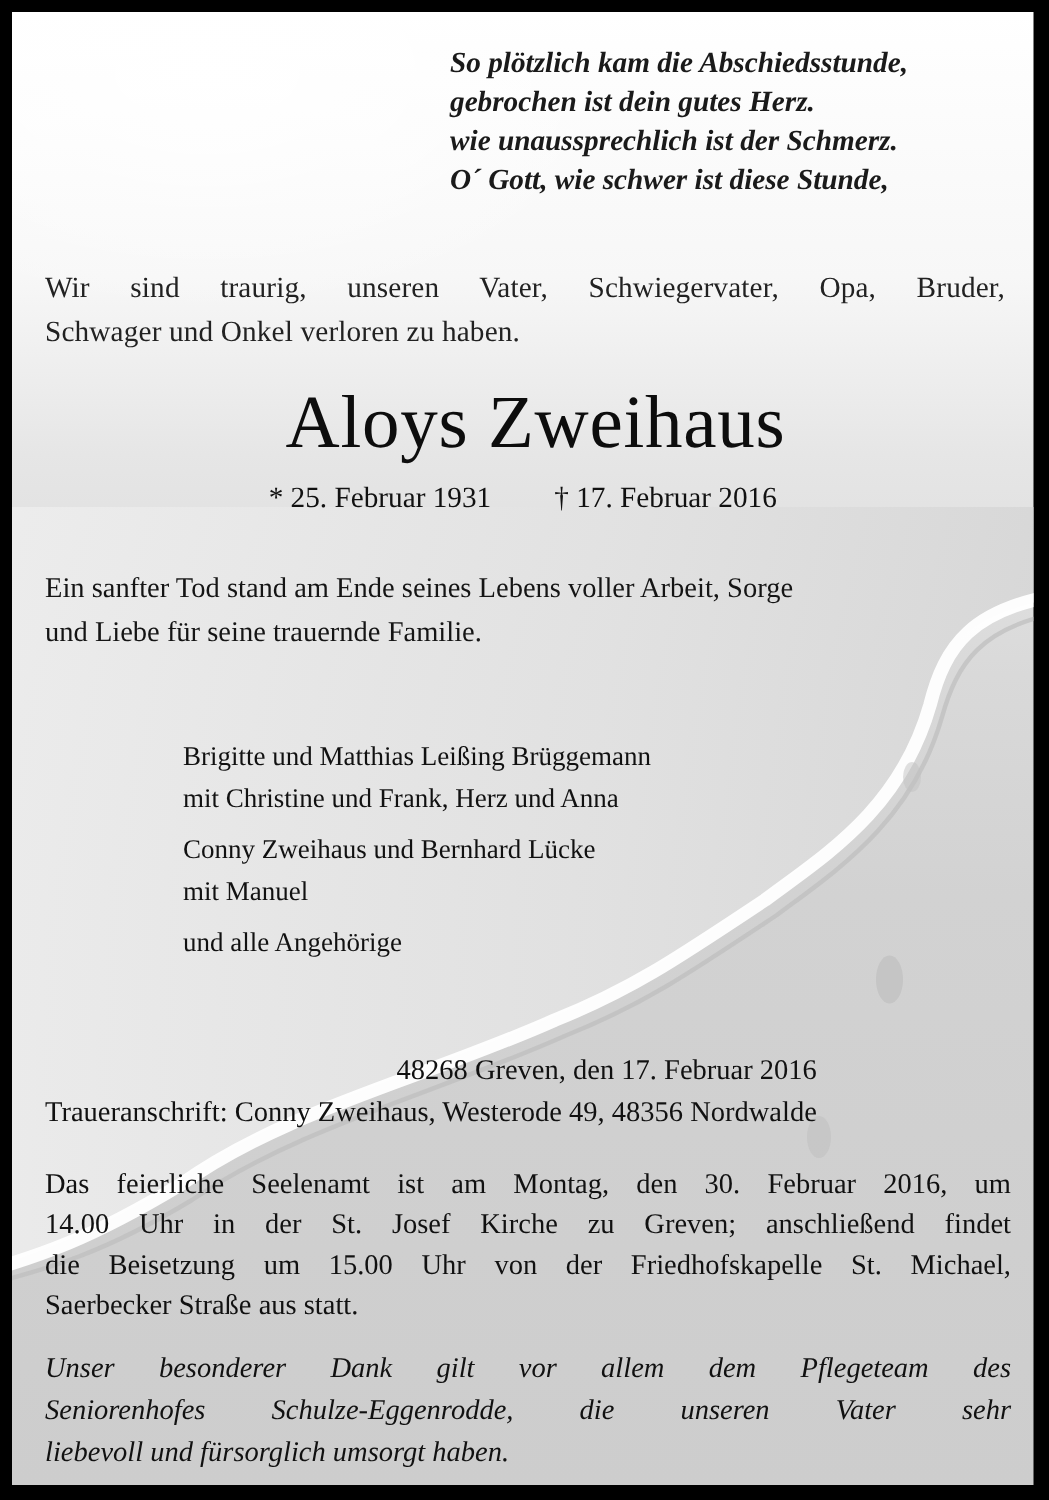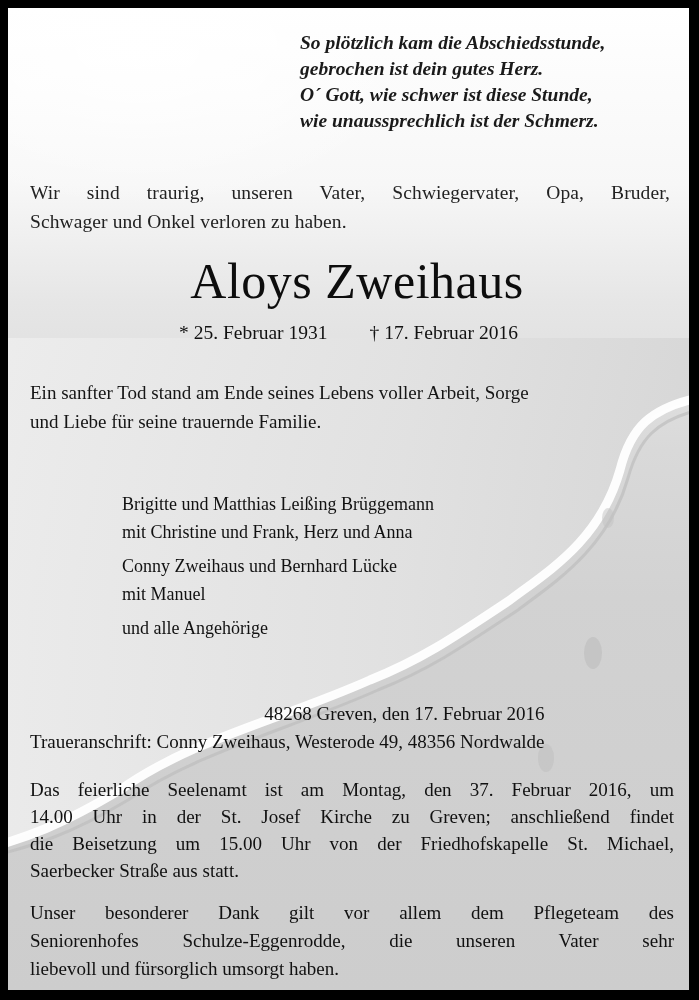--- a/index.html
+++ b/index.html
@@ -52,21 +52,21 @@
   .place {
     position: absolute; left: 22px; top: 692px;
     font-size: 19px; line-height: 28px; white-space: nowrap; text-align: right;
   }
   .service {
     position: absolute; left: 22px; top: 768px; width: 644px;
     font-size: 19px; line-height: 27px; text-align: justify;
   }
   .thanks {
     position: absolute; left: 22px; top: 891px; width: 644px;
-    font-size: 19px; line-height: 28px; text-align: justify;
+    font-size: 19px; line-height: 28px; text-align: justify; font-style: italic;
   }
   .ln { display: block; text-align: justify; text-align-last: justify; }
   .ln.last { text-align-last: left; }
 </style>
 </head>
 <body>
 
 <div class="card">
 
   <svg class="surf" viewBox="0 0 760 520" preserveAspectRatio="none">
@@ -81,22 +81,22 @@
     <path d="M760,58 C700,68 682,92 672,132 C652,202 602,232 562,262 C502,302 472,322 422,342 C332,382 242,402 172,452 C122,482 82,502 0,520" fill="none" stroke="#ffffff" stroke-width="9" stroke-linecap="round" opacity="0.95"></path>
     <path d="M760,70 C706,80 690,104 680,140 C660,210 610,242 570,272 C510,312 480,332 430,352 C340,392 250,414 180,462 C130,492 90,510 0,528" fill="none" stroke="#bdbdbd" stroke-width="3" opacity="0.7"></path>
     <ellipse cx="645" cy="315" rx="9" ry="16" fill="#bcbcbc" opacity="0.6"></ellipse>
     <ellipse cx="598" cy="420" rx="8" ry="14" fill="#bdbdbd" opacity="0.5"></ellipse>
     <ellipse cx="660" cy="180" rx="6" ry="10" fill="#c2c2c2" opacity="0.5"></ellipse>
   </svg>
 
   <div class="poem">
     <div>So plötzlich kam die Abschiedsstunde,</div>
     <div>gebrochen ist dein gutes Herz.</div>
+    <div>wie unaussprechlich ist der Schmerz.</div>
     <div>O´ Gott, wie schwer ist diese Stunde,</div>
-    <div>wie unaussprechlich ist der Schmerz.</div>
   </div>
 
   <div class="intro">
     <span class="ln w">Wir sind traurig, unseren Vater, Schwiegervater, Opa, Bruder,</span>
     <span class="ln last">Schwager und Onkel verloren zu haben.</span>
   </div>
 
   <div class="name">Aloys Zweihaus</div>
 
   <div class="dates"><span>*</span> <span>25. Februar 1931</span><span class="sep"></span><span>†</span> <span>17. Februar 2016</span></div>
@@ -119,21 +119,21 @@
       <div>und alle Angehörige</div>
     </div>
   </div>
 
   <div class="place">
     <div>48268 Greven, den 17. Februar 2016</div>
     <div>Traueranschrift: Conny Zweihaus, Westerode 49, 48356 Nordwalde</div>
   </div>
 
   <div class="service">
-    <span class="ln">Das feierliche Seelenamt ist am Montag, den 37. Februar 2016, um</span>
+    <span class="ln">Das feierliche Seelenamt ist am Montag, den 30. Februar 2016, um</span>
     <span class="ln">14.00 Uhr in der St. Josef Kirche zu Greven; anschließend findet</span>
     <span class="ln">die Beisetzung um 15.00 Uhr von der Friedhofskapelle St. Michael,</span>
     <span class="ln last">Saerbecker Straße aus statt.</span>
   </div>
 
   <div class="thanks">
     <span class="ln">Unser besonderer Dank gilt vor allem dem Pflegeteam des</span>
     <span class="ln">Seniorenhofes Schulze-Eggenrodde, die unseren Vater sehr</span>
     <span class="ln last">liebevoll und fürsorglich umsorgt haben.</span>
   </div>

